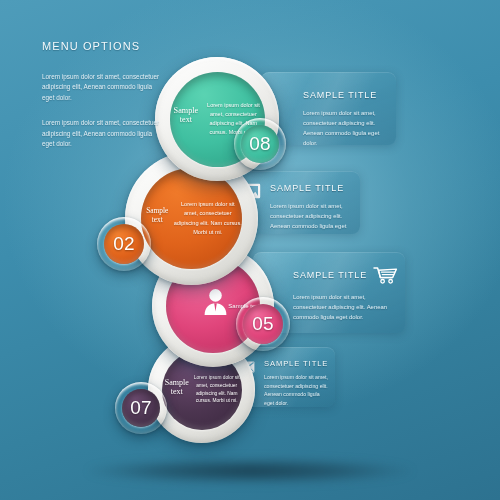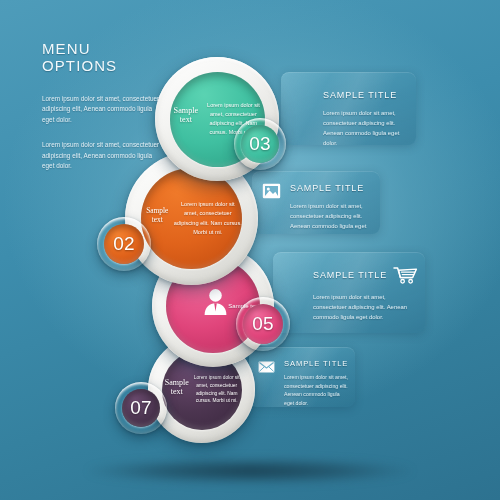--- a/index.html
+++ b/index.html
@@ -32,21 +32,21 @@
 
   
   .menu-col {
     position: absolute;
     left: 42px;
     top: 40px;
     width: 118px;
     color: #eaf4f8;
   }
   .menu-title {
-    font-size: 15px;
+    font-size: 11px;
     letter-spacing: 1.1px;
     color: #f2f9fc;
     margin-bottom: 20px;
     text-shadow: 0 1px 1px rgba(10,50,70,0.35);
   }
   .menu-para {
     font-size: 6.4px;
     line-height: 1.62;
     color: #e3f0f6;
     margin-bottom: 15px;
@@ -55,21 +55,20 @@
 
   
   .panel {
     position: absolute;
     border-radius: 8px;
     background:
       linear-gradient(115deg, rgba(255,255,255,0.13) 0%, rgba(255,255,255,0.02) 30%, rgba(255,255,255,0.10) 48%, rgba(255,255,255,0.0) 70%),
       linear-gradient(160deg, rgba(96,176,201,0.50) 0%, rgba(58,133,163,0.52) 55%, rgba(44,113,142,0.50) 100%);
     box-shadow: 0 2px 10px rgba(14,52,72,0.22), inset 0 1px 0 rgba(255,255,255,0.12);
     overflow: hidden;
-    margin-left: 20px;
   }
   .panel-inner {
     position: absolute;
     display: flex;
     align-items: flex-start;
     gap: 9px;
   }
   .panel-title {
     font-size: 9px;
     letter-spacing: 0.9px;
@@ -271,21 +270,21 @@
 
   <div class="donut" style="left:155px; top:57px; width:124px; height:124px;">
     <div class="donut-core" style="width:95px; height:95px; background: radial-gradient(circle at 36% 24%, #5ad3b2 0%, #3fbfa0 52%, #2a9c81 100%);">
       <div class="core-heading" style="font-size:8.2px; margin-bottom:9px;">Sample text</div>
       <div class="core-body" style="font-size:5.5px; line-height:1.68; width:74px;">Lorem ipsum dolor sit amet, consectetuer adipiscing elit. Nam cursus. Morbi ut mi.</div>
     </div>
   </div>
 
   <div class="badge" style="left:234px; top:118px; width:52px; height:52px;">
     <div class="badge-core" style="width:38px; height:38px; background: radial-gradient(circle at 34% 26%, #5ad3b2 0%, #3fbfa0 55%, #2b9e83 100%);">
-      <span class="badge-num">03</span>
+      <span class="badge-num">08</span>
     </div>
   </div>
 
   <div class="menu-col">
     <div class="menu-title">MENU OPTIONS</div>
     <div class="menu-para">Lorem ipsum dolor sit amet, consectetuer adipiscing elit, Aenean commodo ligula eget dolor.</div>
     <div class="menu-para">Lorem ipsum dolor sit amet, consectetuer adipiscing elit, Aenean commodo ligula eget dolor.</div>
   </div>
 
   <div class="floor-shadow"></div>

